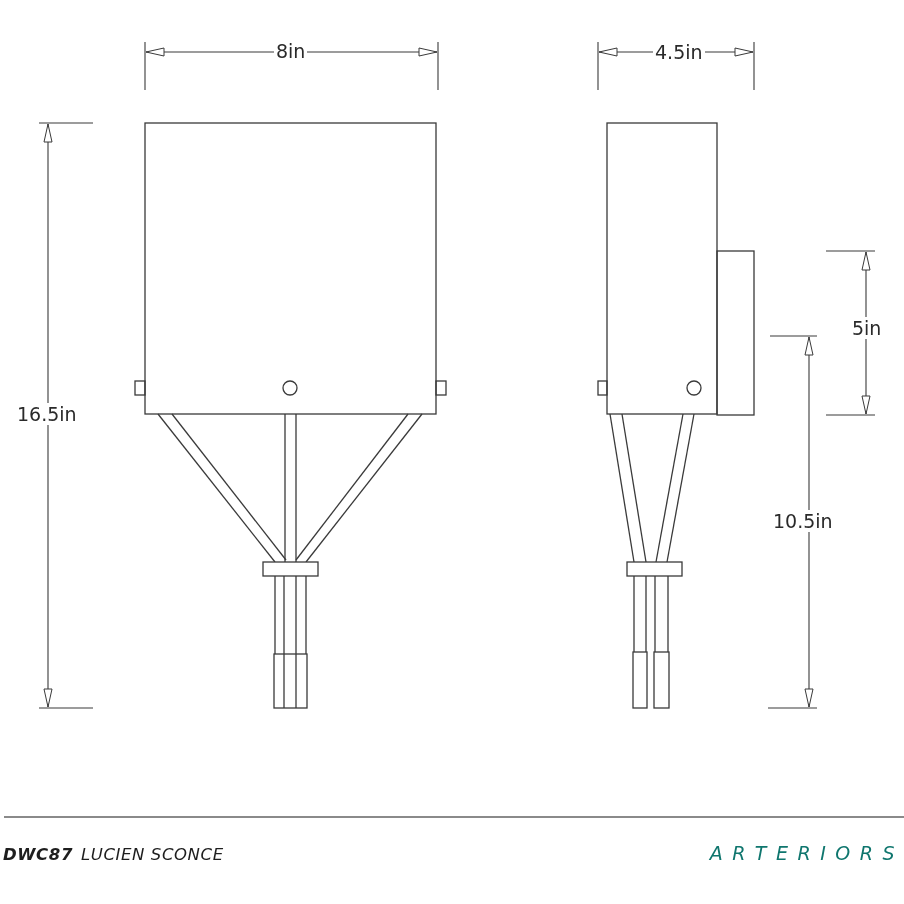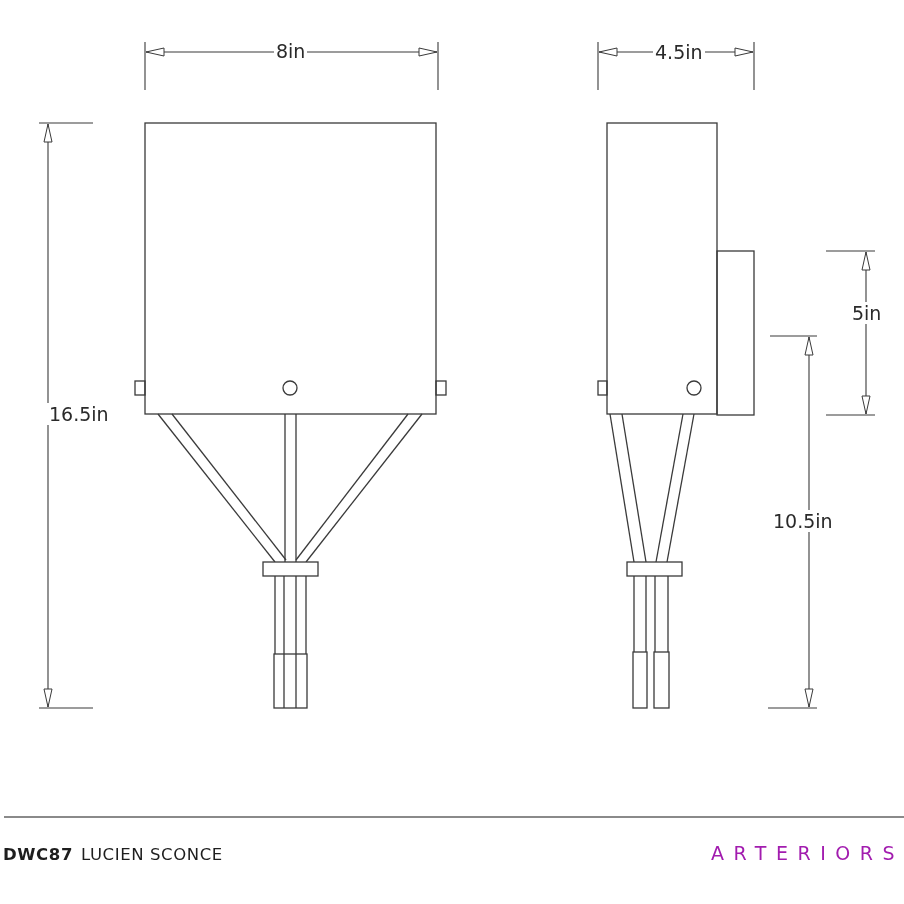--- a/index.html
+++ b/index.html
@@ -1,22 +1,22 @@
 <!DOCTYPE html>
 <html><head>
   <meta charset="utf-8">
   <style>
     html, body { margin: 0; padding: 0; background: #ffffff; }
     body { width: 904px; height: 904px; position: relative; overflow: hidden; font-family: "DejaVu Sans", sans-serif; color: #2a2a2a; }
     #drawing { position: absolute; left: 0; top: 0; width: 904px; height: 904px; }
     .dim-label { position: absolute; font-size: 19px; color: #2a2a2a; background: #ffffff; line-height: 22px; padding: 0 2px; white-space: nowrap; }
     .footer-rule { position: absolute; left: 4px; top: 816px; width: 900px; height: 2px; background: #8a8a8a; }
-    .footer-left { position: absolute; left: 3px; top: 845px; font-size: 16.5px; letter-spacing: 0.6px; color: #1e1e1e; white-space: nowrap; }
+    .footer-left { position: absolute; left: 3px; top: 845px; font-size: 16.5px; letter-spacing: 0.6px; color: #1e1e1e; white-space: nowrap; font-style: italic; }
     .footer-left .code { font-weight: bold; margin-right: 8px; }
-    .brand { position: absolute; right: 0px; top: 842px; font-size: 19px; letter-spacing: 9.5px; color: #a21caf; white-space: nowrap; }
+    .brand { position: absolute; right: 0px; top: 842px; font-size: 19px; letter-spacing: 9.5px; color: #0f766e; white-space: nowrap; font-style: italic; }
   </style>
 </head>
 <body>
 
 <svg id="drawing" viewBox="0 0 904 904" xmlns="http://www.w3.org/2000/svg">
   <defs>
     <marker id="arrow" viewBox="0 0 20 10" refX="19" refY="5" markerWidth="20" markerHeight="10" markerUnits="userSpaceOnUse" orient="auto-start-reverse">
       <path d="M1,1 L19,5 L1,9 Z" fill="#ffffff" stroke="#3a3a3a" stroke-width="1"></path>
     </marker>
   </defs>
@@ -92,21 +92,21 @@
     <line x1="866" y1="252" x2="866" y2="414" marker-start="url(#arrow)" marker-end="url(#arrow)"></line>
 
     <line x1="770" y1="336" x2="817" y2="336"></line>
     <line x1="768" y1="708" x2="817" y2="708"></line>
     <line x1="809" y1="337" x2="809" y2="707" marker-start="url(#arrow)" marker-end="url(#arrow)"></line>
   </g>
 </svg>
 
 <div class="dim-label" style="left:274px; top:40px;text-align:center;">8in</div>
 <div class="dim-label" style="left:653px; top:41px;">4.5in</div>
-<div class="dim-label" style="left:15px; top:403px;margin-left:32px;">16.5in</div>
-<div class="dim-label" style="left:850px; top:302px;">5in</div>
+<div class="dim-label" style="left:15px; top:403px;">16.5in</div>
+<div class="dim-label" style="left:850px; top:317px;">5in</div>
 <div class="dim-label" style="left:771px; top:510px;">10.5in</div>
 
 <div class="footer-rule"></div>
 <div class="footer-left">
   <span class="code">DWC87</span><span>LUCIEN SCONCE</span>
 </div>
 <div class="brand">ARTERIORS</div>
 
 </body></html>

